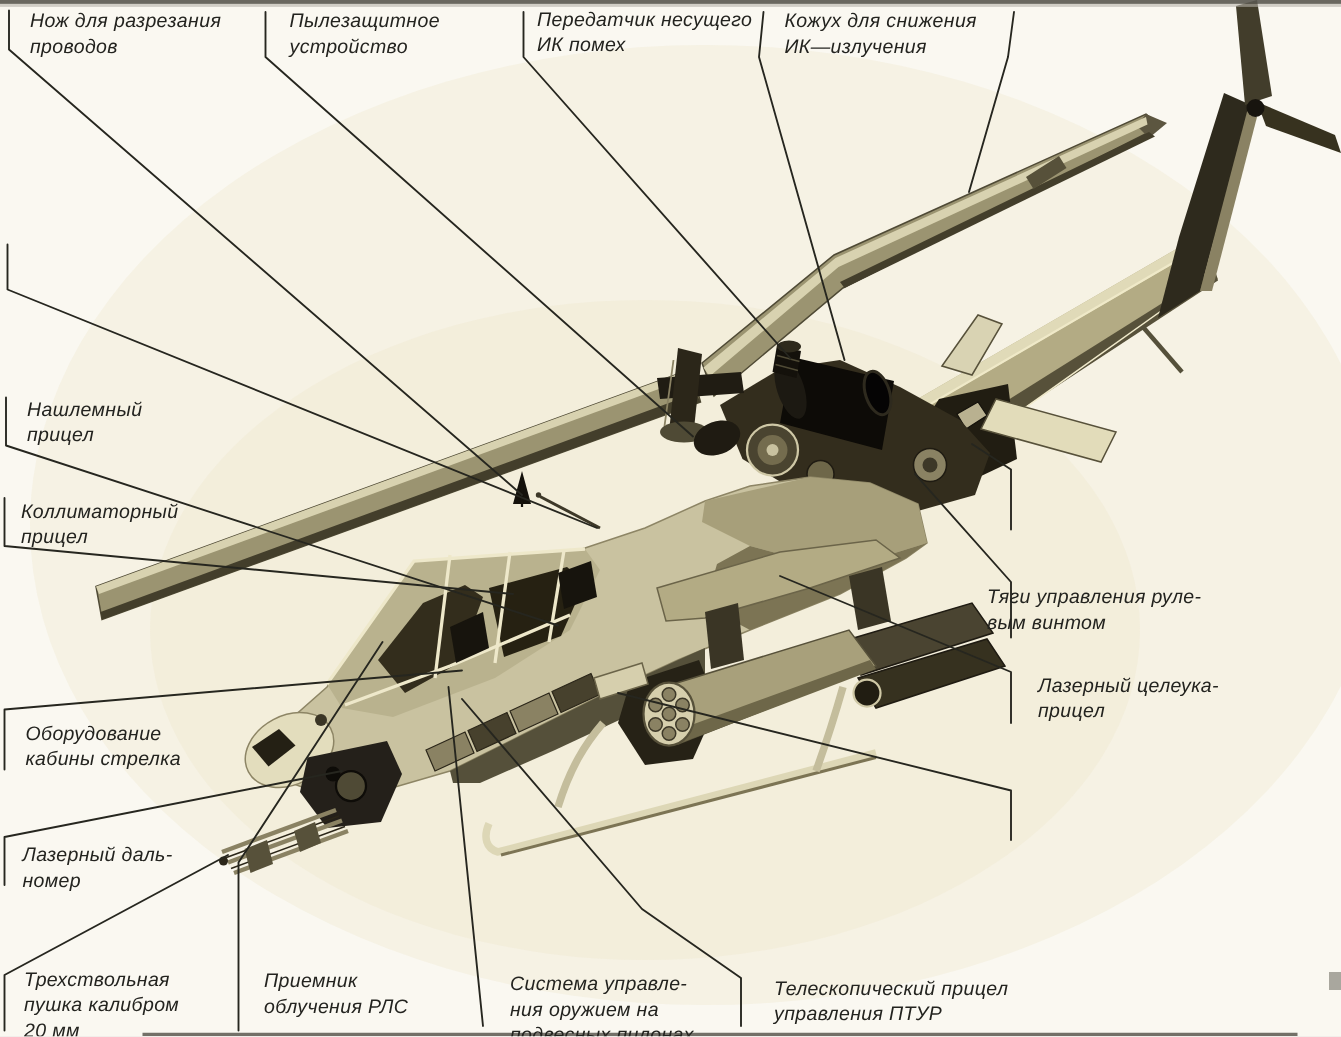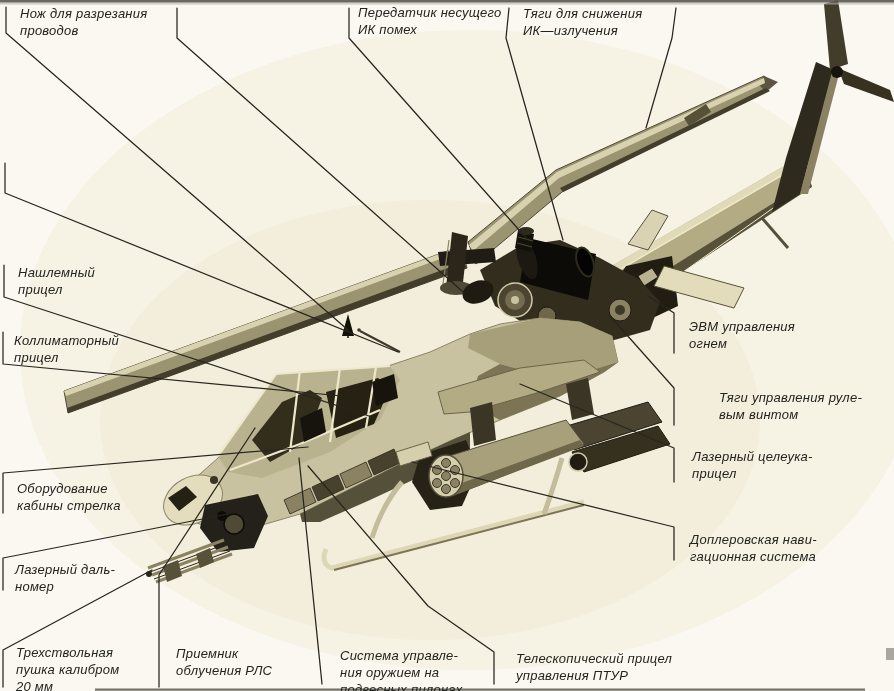--- a/index.html
+++ b/index.html
@@ -20,21 +20,21 @@
     letter-spacing:.25px;
     color:#23231f;
     font-style:italic;
   }
   
   .c1{left:20px;top:6px}   .c2{left:193px;top:6px}  .c3{left:358px;top:5px}
   .c4{left:523px;top:6px}  .c5{left:687px;top:5px}  .c6{left:18px;top:164px}
   .c7{left:18px;top:265px} .c8{left:14px;top:333px} .c9{left:17px;top:481px}
   .c10{left:15px;top:562px}.c11{left:16px;top:645px}.c12{left:176px;top:646px}
   .c13{left:340px;top:648px}.c14{left:516px;top:651px}.c15{left:689px;top:319px}
-  .c16{left:719px;top:390px}.c17{left:692px;top:449px}.c18{left:690px;top:532px}
+  .c16{left:658px;top:390px}.c17{left:692px;top:449px}.c18{left:690px;top:532px}
 </style>
 </head>
 <body>
 
 <div class="page">
 
   <svg class="art" width="894" height="691" viewBox="0 0 894 691">
 
     <g>
       <rect x="0" y="0" width="894" height="691" fill="#faf8f1"></rect>
@@ -230,43 +230,41 @@
     <g>
       <rect x="0" y="0" width="894" height="2.6" fill="#5a5850" opacity="0.9"></rect>
       <rect x="0" y="2.6" width="894" height="2" fill="#b5b3aa" opacity="0.6"></rect>
       <rect x="95" y="688.5" width="770" height="2.2" fill="#5a5850" opacity="0.85"></rect>
       <rect x="886" y="648" width="8" height="12" fill="#a9a79e"></rect>
     </g>
   </svg>
 
   <div class="co c1">Нож для разрезания
 проводов</div>
+  <div class="co c2">Пылезащитное
+устройство</div>
   <div class="co c3">Передатчик несущего
 ИК помех</div>
-  <div class="co c4">Тяги для снижения
+  <div class="co c4">Кожух для снижения
 ИК—излучения</div>
   <div class="co c7">Нашлемный
 прицел</div>
   <div class="co c8">Коллиматорный
 прицел</div>
   <div class="co c9">Оборудование
 кабины стрелка</div>
   <div class="co c10">Лазерный даль-
 номер</div>
   <div class="co c11">Трехствольная
 пушка калибром
 20 мм</div>
   <div class="co c12">Приемник
 облучения РЛС</div>
   <div class="co c13">Система управле-
 ния оружием на
 подвесных пилонах</div>
   <div class="co c14">Телескопический прицел
 управления ПТУР</div>
-  <div class="co c15">ЭВМ управления
-огнем</div>
   <div class="co c16">Тяги управления руле-
 вым винтом</div>
   <div class="co c17">Лазерный целеука-
 прицел</div>
-  <div class="co c18">Доплеровская нави-
-гационная система</div>
 </div>
 
 </body></html>

